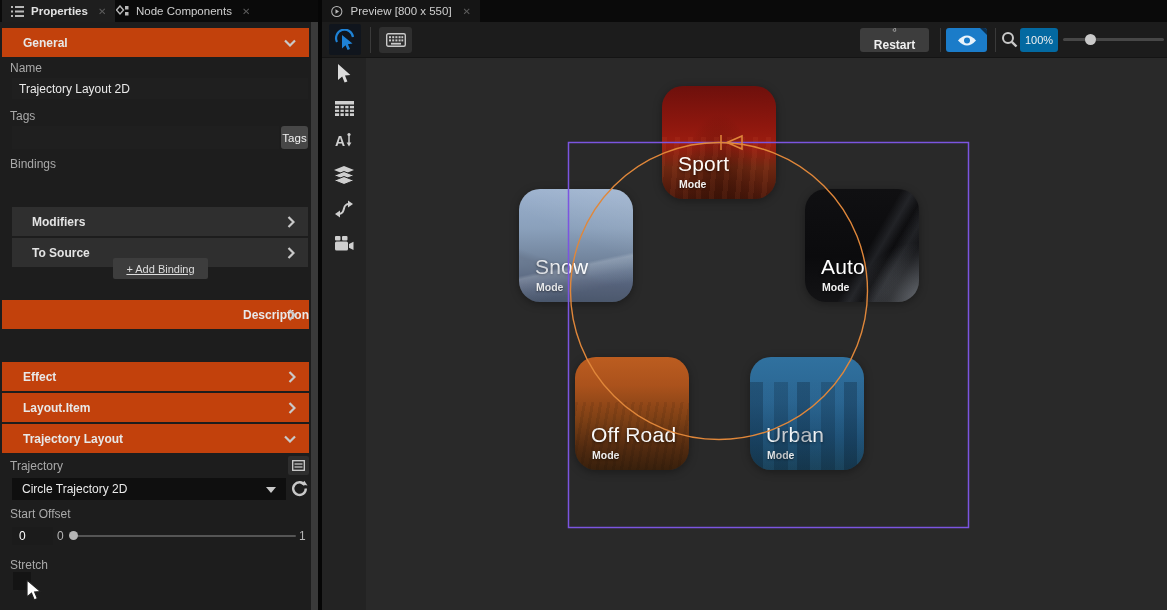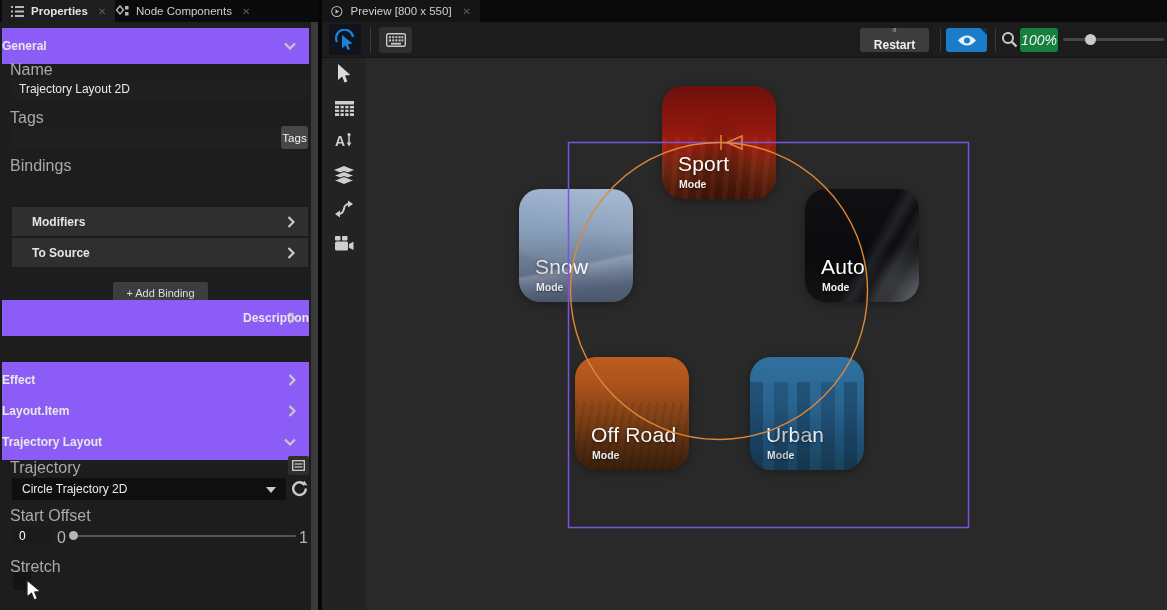--- a/index.html
+++ b/index.html
@@ -13,27 +13,27 @@
   .tab{ position:absolute; top:0; height:22px; display:flex; align-items:center;
     gap:7px; padding:0 9px; font-size:11.5px; color:#cfcfcf; white-space:nowrap; cursor:default; }
   .tab.active{ background:#1e1e1e; }
   .tab .close{ color:#5d5d5d; font-size:10px; margin-left:3px; }
 
   
   .left-panel{ left:0; top:22px; width:311px; height:588px; background:#1d1d1d; }
   .scrollstrip{ left:311px; top:22px; width:7px; height:588px; background:#3a3a3a; }
   .vdivider{ left:318px; top:0; width:4px; height:610px; background:#060606; }
 
-  .sec{ position:absolute; left:2px; width:307px; height:36px; background:#8b5cf6;
-    display:flex; align-items:center; font-size:12px; font-weight:bold; color:#e8e8e8; }
+  .sec{ position:absolute; left:2px; width:307px; height:29px; background:#c2410c;
+    display:flex; align-items:center; padding-left:21px; font-size:12px; font-weight:bold; color:#e8e8e8; }
   .bindrow{ position:absolute; left:12px; width:296px; height:29px; background:#2f2f2f;
     display:flex; align-items:center; padding-left:20px; font-size:12px; font-weight:bold; color:#e4e4e4; }
   .chev{ position:absolute; right:13px; top:50%; transform:translateY(-50%); }
 
-  .lbl{ position:absolute; font-size:16px; color:#a9a9a9; }
+  .lbl{ position:absolute; font-size:12px; color:#a9a9a9; }
   .tinput{ position:absolute; background:#1f1f1f; color:#eaeaea; font-size:12px;
     display:flex; align-items:center; padding-left:7px; }
   .btn{ position:absolute; background:#3d3d3d; color:#dddddd; font-size:11px;
     display:flex; align-items:center; justify-content:center; border-radius:2px; cursor:default; }
   .tagsbtn{ background:#474747; border-radius:3px; font-size:11.5px; color:#f0f0f0; }
 
   .dropdown{ position:absolute; background:#0f0f0f; color:#eaeaea; font-size:12px;
     display:flex; align-items:center; padding-left:10px; }
   .caret{ position:absolute; right:10px; top:9px; width:0; height:0;
     border-left:5px solid transparent; border-right:5px solid transparent; border-top:6px solid #c9c9c9; }
@@ -47,21 +47,21 @@
     border-bottom:1px solid #141414; }
   .toolsep{ position:absolute; width:1px; background:#3a3a3a; }
   .toolbtn{ position:absolute; display:flex; align-items:center; justify-content:center;
     border-radius:3px; cursor:default; }
   .pointer-box{ background:#10151d; border-radius:2px; }
   .kb-box{ background:#2f2f2f; }
   .restart-btn{ background:#3d3d3d; gap:6px; font-size:12px; font-weight:bold; color:#f0f0f0; }
   .eye-btn{ background:#1b7cc9; overflow:hidden; }
   .eye-btn .corner{ position:absolute; right:0; top:0; width:0; height:0;
     border-left:7px solid transparent; border-top:7px solid #0d2f4d; }
-  .zoom-box{ background:#15803d; font-size:14px; color:#f0f0f0;font-style:italic; }
+  .zoom-box{ background:#0369a1; font-size:11px; color:#f0f0f0; }
 
   
   .toolcol{ left:322px; top:58px; width:44px; height:552px; background:#232323; }
   .toolicon{ position:absolute; left:334px; width:20px; height:20px;
     display:flex; align-items:center; justify-content:center; }
 
   
   .viewport{ left:366px; top:58px; width:801px; height:552px; background:#292929; overflow:hidden; }
   .tile{ position:absolute; width:114px; height:113px; border-radius:21px; overflow:hidden;
     box-shadow:0 2px 8px rgba(0,0,0,.35); }
@@ -160,21 +160,21 @@
         <polyline points="1.5,1 6.5,6 1.5,11" fill="none" stroke="#c9c9c9" stroke-width="2.2"></polyline>
         </svg>
     </div>
     <div class="bindrow" style="top:216px;">
       <span>To Source</span>
       <svg class="chev" width="8" height="12" viewBox="0 0 8 12">
         <polyline points="1.5,1 6.5,6 1.5,11" fill="none" stroke="#c9c9c9" stroke-width="2.2"></polyline>
         </svg>
     </div>
 
-    <div class="btn" style="left:113px;top:260px;width:95px;height:21px;">
+    <div class="btn" style="left:113px;top:236px;width:95px;height:21px;text-decoration:underline;">
       <span>+ Add Binding</span>
     </div>
 
     <div class="sec" style="top:278px;justify-content:flex-end;">
       <span>Description</span>
       <svg class="chev" width="8" height="12" viewBox="0 0 8 12">
         <polyline points="1.5,1 6.5,6 1.5,11" fill="none" stroke="#c9c9c9" stroke-width="2.2"></polyline>
         </svg>
     </div>
     <div class="sec" style="top:340px;">

